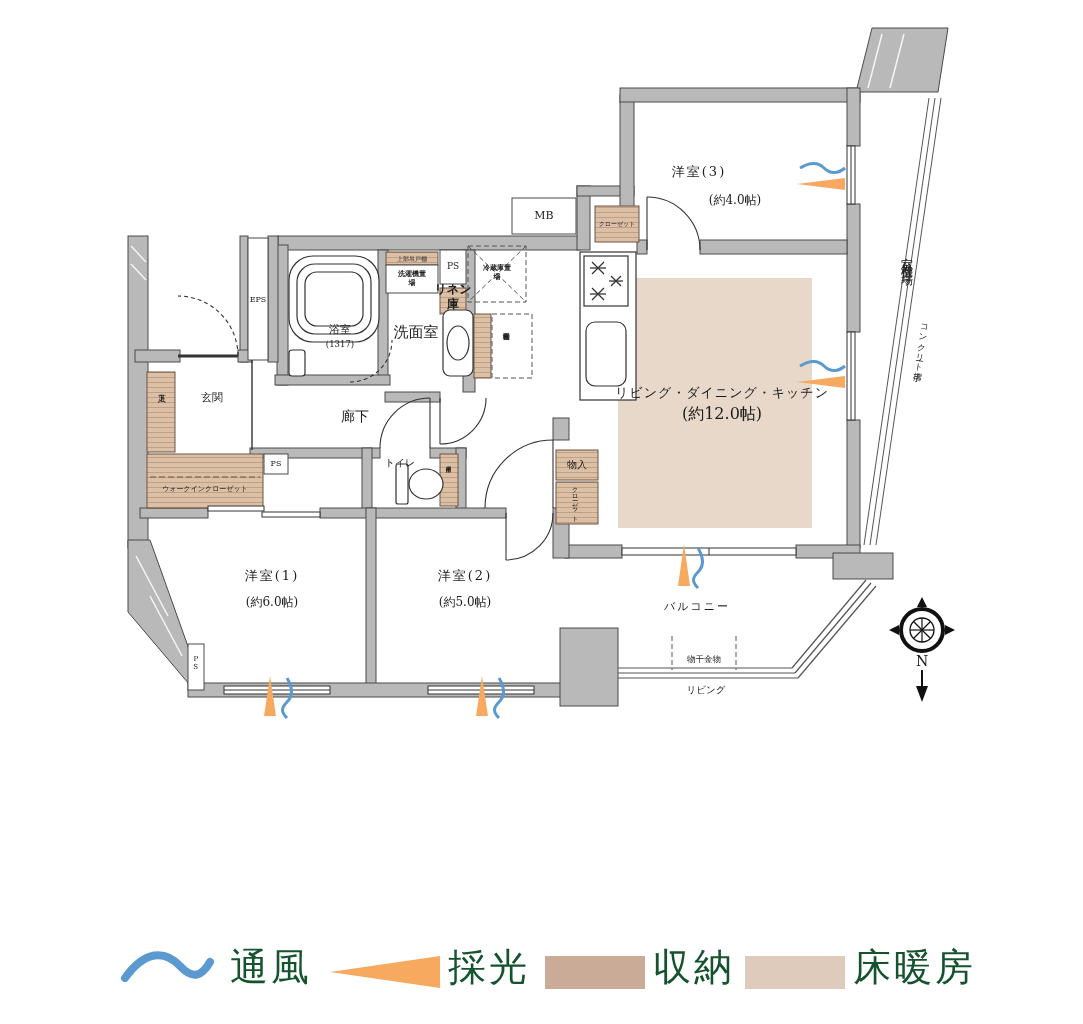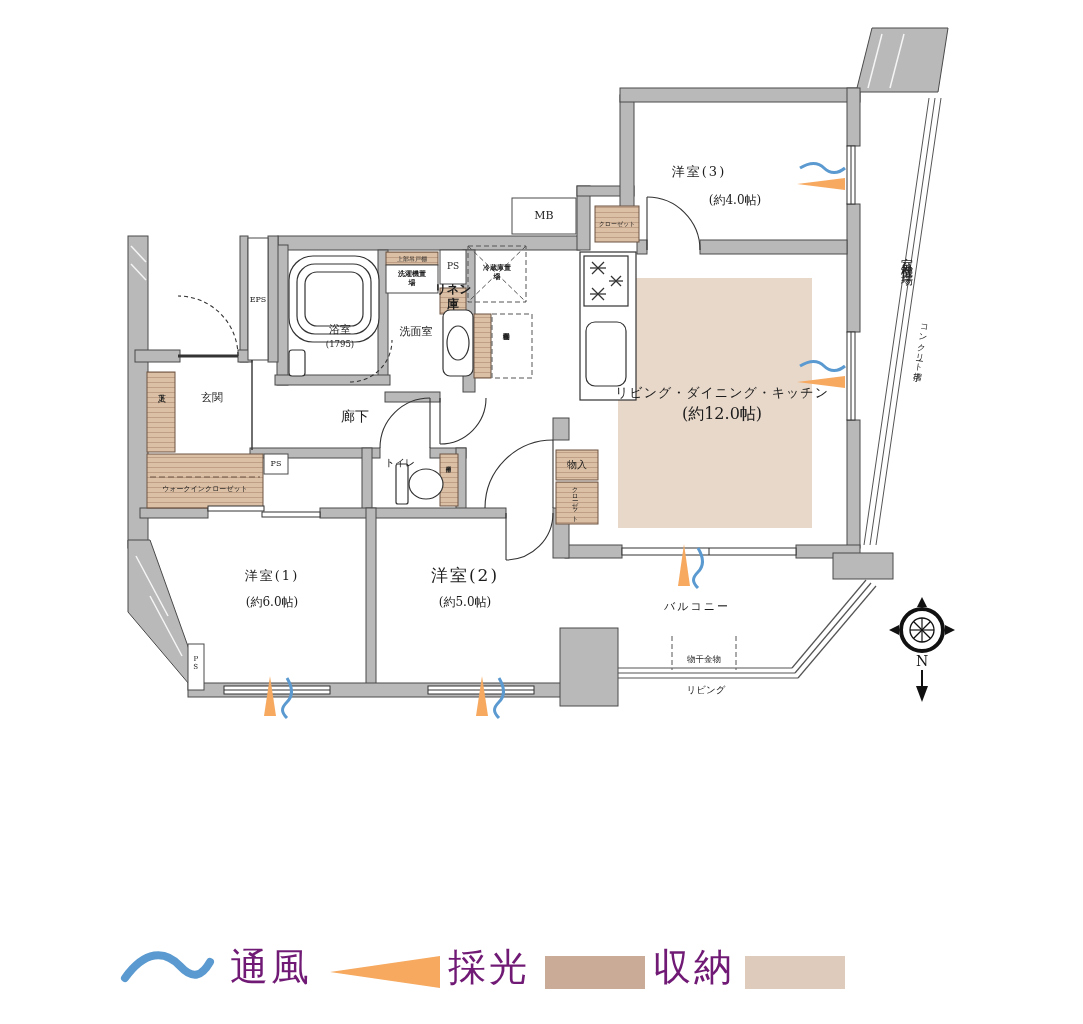--- a/index.html
+++ b/index.html
@@ -3,21 +3,21 @@
 <meta charset="utf-8">
 <style>
   html,body{margin:0;padding:0;background:#fff;}
   .canvas{position:relative;width:1083px;height:1024px;background:#fff;overflow:hidden;
           font-family:"DejaVu Serif","Liberation Serif",serif;color:#1c1c1c;}
   .plan-svg{position:absolute;left:0;top:0;}
   .lbl{position:absolute;transform:translate(-50%,-50%);white-space:nowrap;color:#1c1c1c;
        text-align:center;line-height:1.25;}
   .wrap{white-space:normal;font-weight:bold;}
   .vert{writing-mode:vertical-rl;text-orientation:upright;white-space:nowrap;}
-  .legend-text{position:absolute;font-size:38px;letter-spacing:3px;color:#701a75;}
+  .legend-text{position:absolute;font-size:38px;letter-spacing:3px;color:#14532d;}
 </style>
 </head>
 <body>
 
 <div class="canvas">
 
 <svg class="plan-svg" width="1083" height="1024" viewBox="0 0 1083 1024">
   <defs>
     <pattern id="hatch" width="5" height="5" patternUnits="userSpaceOnUse">
       <rect width="5" height="5" fill="#dcc0a6"></rect>
@@ -235,25 +235,25 @@
     <rect x="745" y="956" width="100" height="33" fill="#dfcbbb"></rect>
   </g>
 </svg>
 
 <div class="lbl" style="left:699px;top:172px;font-size:13px;letter-spacing:2px">洋室(3)</div>
 <div class="lbl" style="left:735px;top:200px;font-size:12px">(約4.0帖)</div>
 <div class="lbl" style="left:722px;top:393px;font-size:13px;letter-spacing:1px">リビング・ダイニング・キッチン</div>
 <div class="lbl" style="left:722px;top:414px;font-size:16px">(約12.0帖)</div>
 <div class="lbl" style="left:272px;top:576px;font-size:13px;letter-spacing:2px">洋室(1)</div>
 <div class="lbl" style="left:272px;top:602px;font-size:12px">(約6.0帖)</div>
-<div class="lbl" style="left:465px;top:576px;font-size:17px;letter-spacing:2px">洋室(2)</div>
+<div class="lbl" style="left:465px;top:576px;font-size:13px;letter-spacing:2px">洋室(2)</div>
 <div class="lbl" style="left:465px;top:602px;font-size:12px">(約5.0帖)</div>
 <div class="lbl" style="left:340px;top:330px;font-size:11px">浴室</div>
-<div class="lbl" style="left:340px;top:344px;font-size:8.5px">(1795)</div>
-<div class="lbl" style="left:416px;top:332px;font-size:11px">洗面室</div>
+<div class="lbl" style="left:340px;top:344px;font-size:8.5px">(1317)</div>
+<div class="lbl" style="left:416px;top:332px;font-size:15px">洗面室</div>
 <div class="lbl" style="left:400px;top:463px;font-size:10px">トイレ</div>
 <div class="lbl" style="left:212px;top:398px;font-size:11px">玄関</div>
 <div class="lbl" style="left:355px;top:417px;font-size:14px">廊下</div>
 <div class="lbl" style="left:697px;top:607px;font-size:11px;letter-spacing:2px">バルコニー</div>
 
 <div class="lbl" style="left:544px;top:216px;font-size:11px">MB</div>
 <div class="lbl" style="left:258px;top:300px;font-size:8px">EPS</div>
 <div class="lbl" style="left:453px;top:267px;font-size:9px">PS</div>
 <div class="lbl" style="left:276px;top:464px;font-size:8px">PS</div>
 <div class="lbl vert" style="left:191px;top:655px;font-size:7px;transform:none">PS</div>
@@ -269,14 +269,15 @@
 <div class="lbl vert" style="left:501px;top:327px;font-size:7px;transform:none">食器棚置場</div>
 <div class="lbl vert" style="left:445px;top:462px;font-size:5.5px;transform:none">上部吊戸棚</div>
 <div class="lbl vert" style="left:899px;top:248px;font-size:12px;letter-spacing:4px;transform:none">室外機置場</div>
 <div class="lbl vert" style="left:917px;top:318px;font-size:8.5px;transform:rotate(8deg)">コンクリート手摺</div>
 <div class="lbl" style="left:704px;top:659px;font-size:8.5px">物干金物</div>
 <div class="lbl" style="left:706px;top:690px;font-size:9.5px">リビング</div>
 
 <div class="legend-text" style="left:230px;top:942px">通風</div>
 <div class="legend-text" style="left:448px;top:942px">採光</div>
 <div class="legend-text" style="left:653px;top:942px">収納</div>
+<div class="legend-text" style="left:853px;top:942px">床暖房</div>
 
 </div>
 
 </body></html>

